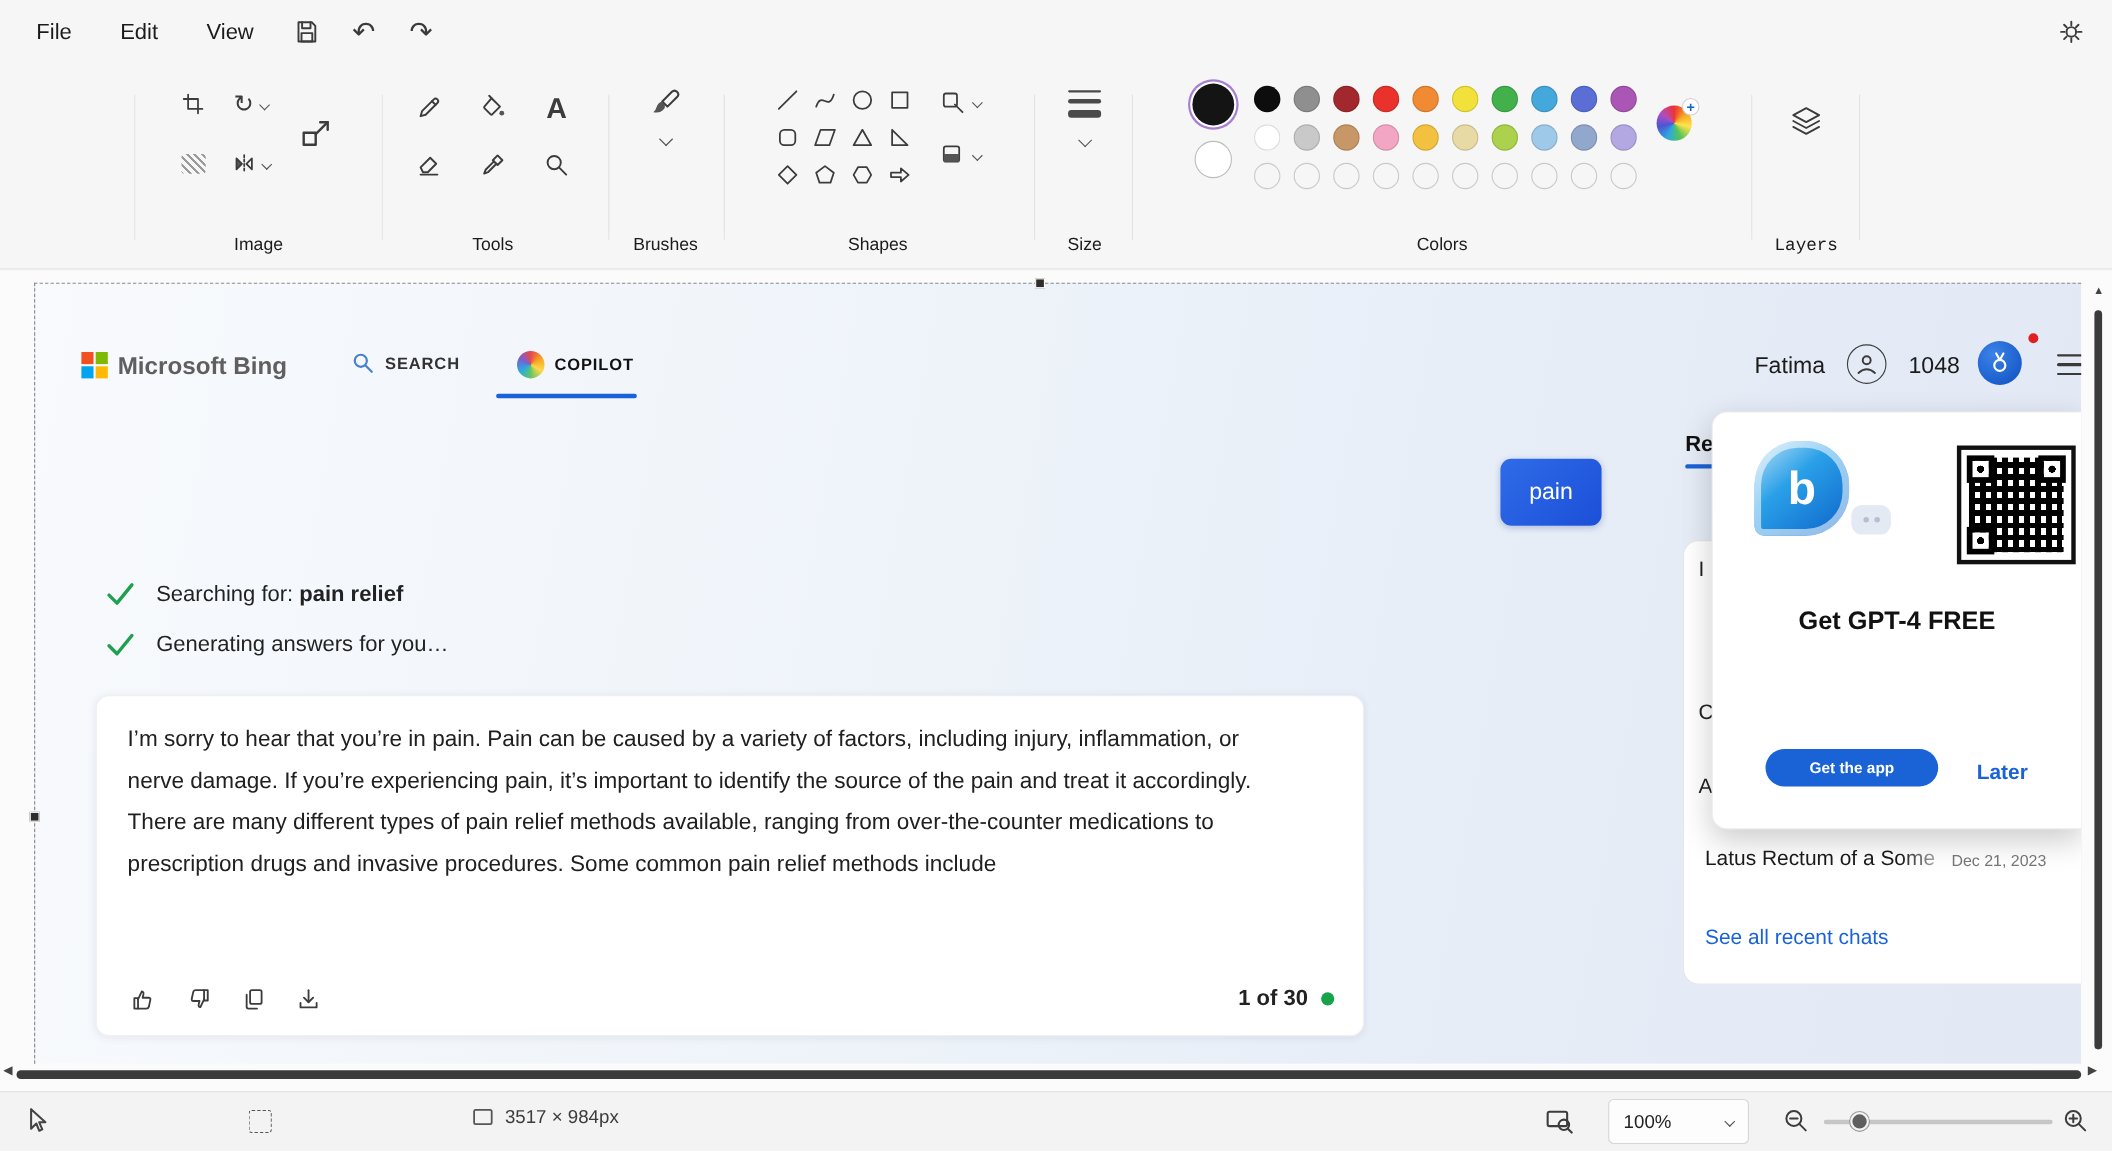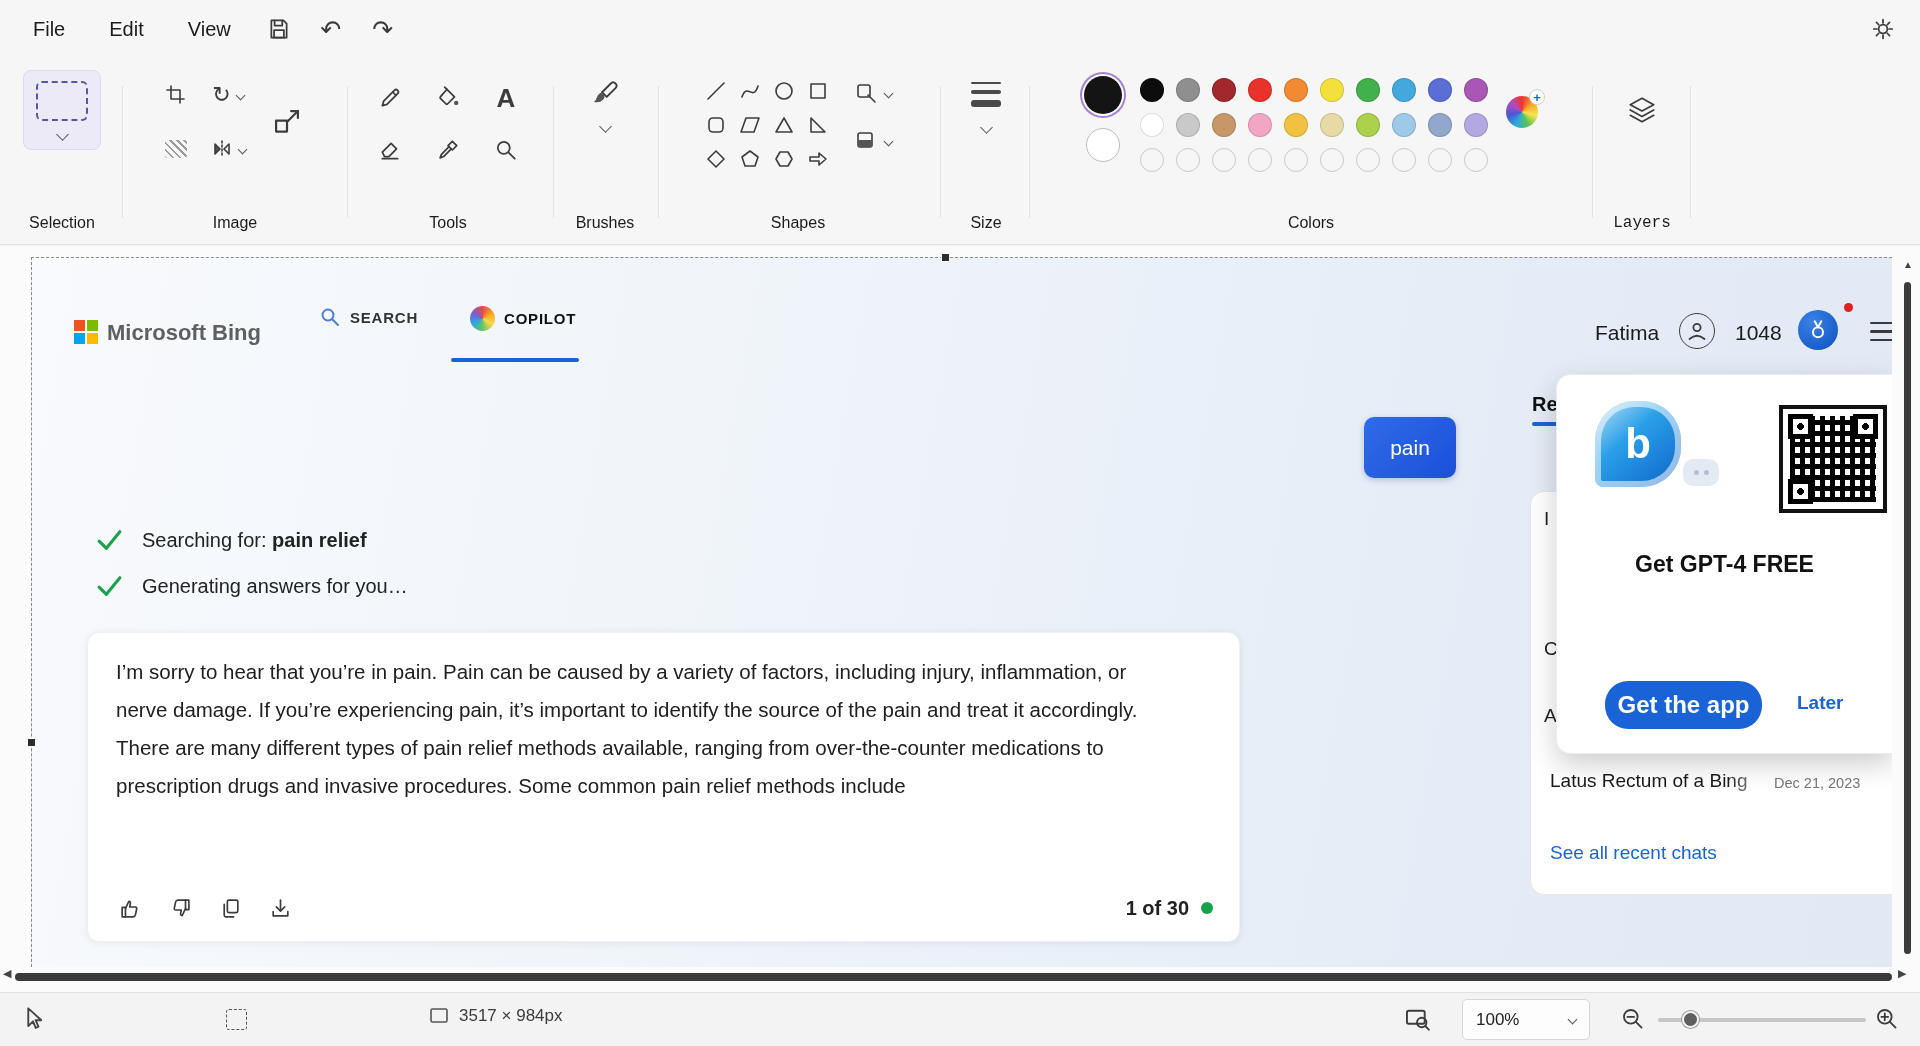--- a/index.html
+++ b/index.html
@@ -85,21 +85,21 @@
   .hscroll-arrow{position:absolute;top:722px;font-size:11px;color:#444;line-height:1;}
   .vscroll-thumb{position:absolute;left:1904px;top:36px;width:7px;height:672px;background:#3b3b3b;border-radius:4px;}
   .vscroll-arrow{position:absolute;left:1903px;top:14px;font-size:10px;color:#444;line-height:1;}
 
   
   .bing{position:absolute;inset:0;}
   .ms-logo{position:absolute;left:42px;top:62px;display:grid;grid-template-columns:11px 11px;
     grid-auto-rows:11px;gap:2px;}
   .ms-logo i{display:block;}
   .brand{position:absolute;left:75px;top:62px;font-size:22px;font-weight:600;color:#5f5f5f;}
-  .tab{position:absolute;top:48px;display:flex;align-items:center;gap:9px;font-size:15px;
+  .tab{position:absolute;top:61px;display:flex;align-items:center;gap:9px;font-size:15px;
     letter-spacing:.8px;font-weight:600;color:#333;cursor:pointer;}
   .tab-search{left:287px;}
   .tab-copilot{left:438px;font-weight:700;color:#111;}
   .copilot-dot{width:25px;height:25px;border-radius:50%;
     background:conic-gradient(#e8484d,#f5a623,#ffd84d,#63c564,#2da8e0,#7a5fd0,#e8484d);}
   .copilot-underline{position:absolute;left:419px;top:100px;width:128px;height:3.5px;
     border-radius:2px;background:var(--accent-blue,#1a63d6);}
   .user-name{position:absolute;left:1563px;top:63px;font-size:21px;color:#1b1b1b;}
   .avatar{position:absolute;left:1647px;top:55px;width:36px;height:36px;border-radius:50%;
     border:1.6px solid #3c3c3c;display:flex;align-items:center;justify-content:center;}
@@ -162,22 +162,22 @@
   .qr-inner{position:relative;width:100%;height:100%;
     background:repeating-linear-gradient(90deg,#000 0 5px,transparent 5px 10px),
                repeating-linear-gradient(0deg,#000 0 5px,#fff 5px 11px);}
   .finder{position:absolute;width:25px;height:25px;border:5px solid #000;
     background:radial-gradient(circle,#000 0 30%,#fff 32%);}
   .finder.tl{left:-2px;top:-2px;}.finder.tr{right:-2px;top:-2px;}.finder.bl{left:-2px;bottom:-2px;}
   .popup-title{position:absolute;left:0;right:0;top:176px;text-align:center;font-size:23px;
     font-weight:bold;color:#111;}
   .popup-body{position:absolute;left:0;right:0;top:218px;text-align:center;font-size:19px;
     line-height:30px;color:#333;}
-  .popup-primary{position:absolute;left:48px;top:306px;width:157px;height:48px;border:none;
-    border-radius:23px;background:var(--accent-blue,#1a63d6);color:#fff;font-size:24px;
+  .popup-primary{position:absolute;left:48px;top:306px;width:157px;height:34px;border:none;
+    border-radius:23px;background:var(--accent-blue,#1a63d6);color:#fff;font-size:14px;
     font-weight:bold;font-family:inherit;cursor:pointer;}
   .popup-secondary{position:absolute;left:240px;top:317px;font-size:19px;font-weight:600;
     color:var(--accent-blue,#1a63d6);cursor:pointer;}
 
   
   .statusbar{position:absolute;left:0;right:0;bottom:0;height:54px;background:#f3f3f3;
     border-top:1px solid #e0e0e0;}
   .sb-abs{position:absolute;display:flex;align-items:center;gap:9px;}
   .st-cursor{left:20px;top:13px;}
   .st-sel{left:226px;top:16px;}
@@ -227,27 +227,20 @@
   <div class="ribbon">
     <div class="vdiv" style="left:122px"></div>
       <div class="vdiv" style="left:347px"></div>
     <div class="vdiv" style="left:553px"></div>
       <div class="vdiv" style="left:658px"></div>
     <div class="vdiv" style="left:940px"></div>
       <div class="vdiv" style="left:1029px"></div>
     <div class="vdiv" style="left:1592px"></div>
       <div class="vdiv" style="left:1690px"></div>
 
-    <section class="group g-selection">
-      <div class="sel-btn">
-        <div class="sel-rect"></div>
-        <span class="chev"></span>
-      </div>
-      <div class="glabel">Selection</div>
-    </section>
 
     <section class="group g-image">
       <div class="img-grid">
         <div class="img-col">
           <div class="tool-btn">
             <svg class="ic" width="22" height="22" viewBox="0 0 22 22">
                 <path d="M6 2 V15 H19"></path>
                 <path d="M2 6 H15 V19"></path>
               </svg>
           </div>
@@ -585,21 +578,21 @@
             </div>
           </div>
         </div>
 
         <div class="sb-heading">Re</div>
         <div class="sb-underline"></div>
         <div class="sb-card"></div>
         <div class="sb-frag f1">I</div>
         <div class="sb-frag f2">C</div>
         <div class="sb-frag f3">A</div>
-        <div class="sb-item-title">Latus Rectum of a Bing</div>
+        <div class="sb-item-title">Latus Rectum of a Some</div>
         <div class="sb-item-date">Dec 21, 2023</div>
         <div class="sb-see-all">See all recent chats</div>
 
         <div class="popup">
           <div class="bing-bubble">
             <span>b</span>
           </div>
           <div class="mini-bubble">
               <i></i>
               <i></i>

